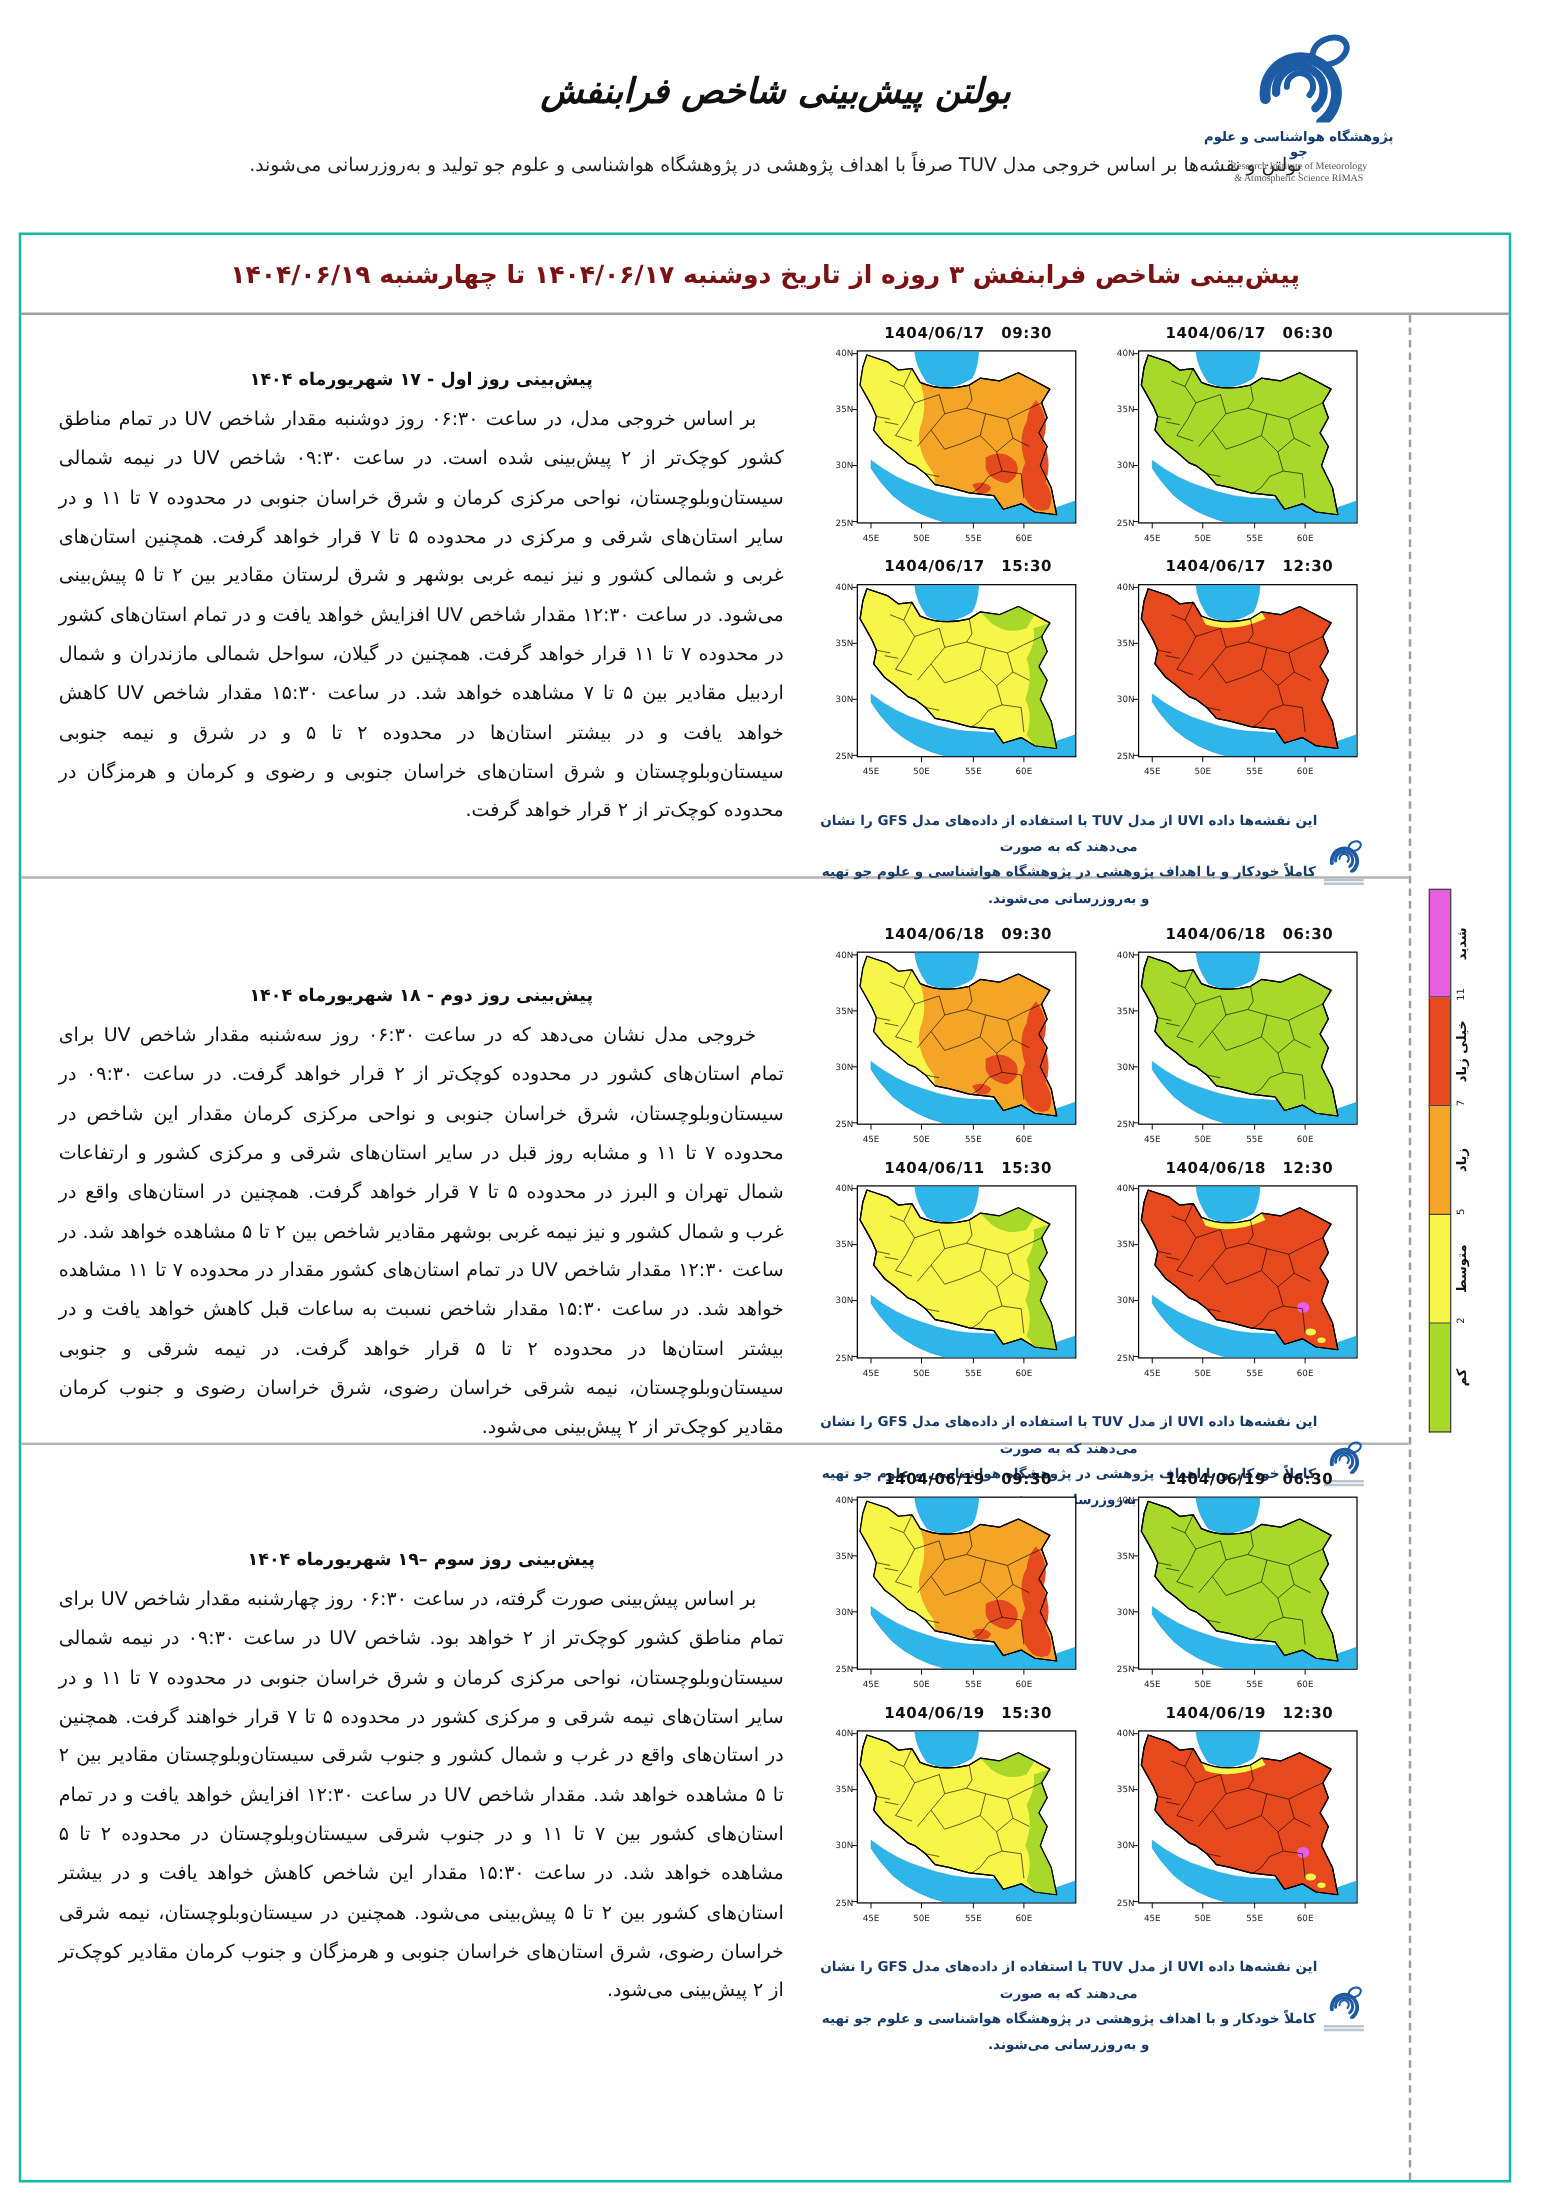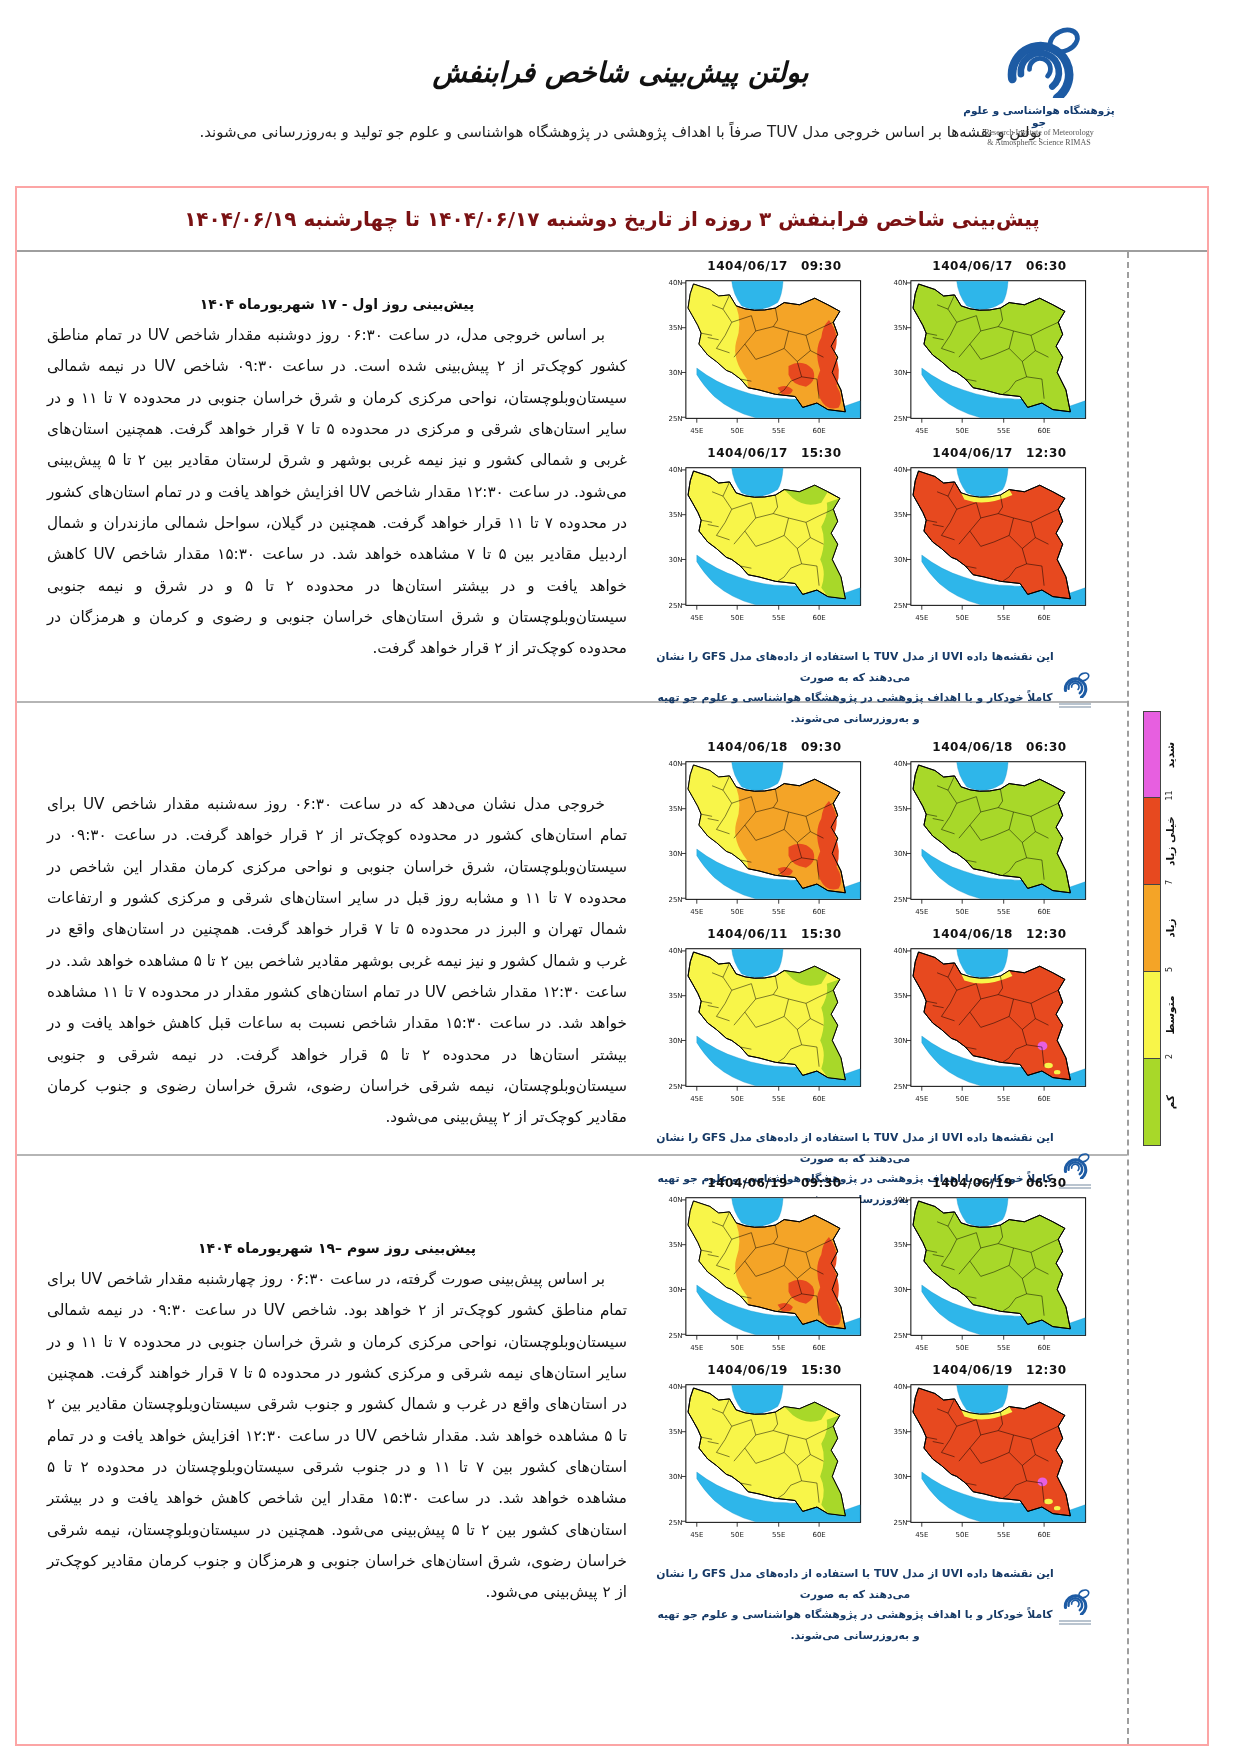--- a/index.html
+++ b/index.html
@@ -9,21 +9,21 @@
   
   .header{position:relative;height:176px;}
   .main-title{margin:0;padding-top:56px;text-align:center;font-size:28px;font-weight:bold;font-style:italic;}
   .subtitle{margin-top:34px;text-align:center;font-size:15px;color:#222;direction:rtl;}
   .org-logo{position:absolute;top:18px;right:122px;width:160px;text-align:center;}
   .org-logo .fa{font-size:10.5px;font-weight:bold;color:#123a6e;margin-top:2px;}
   .org-logo .en{font-size:8px;color:#555;font-family:"Liberation Serif",serif;line-height:1.25;}
 
   
   .main-box{position:absolute;left:15px;top:186px;width:1194px;height:1560px;
-            border:2px solid #fca5a5;box-sizing:border-box;}
+            border:2px solid #14b8a6;box-sizing:border-box;}
   .box-titlebar{height:64px;border-bottom:2px solid #9e9e9e;box-sizing:border-box;
                 display:flex;align-items:center;justify-content:center;}
   .box-titlebar .t{font-size:20px;font-weight:bold;color:#7a1113;direction:rtl;}
 
   .content{display:flex;height:calc(100% - 64px);}
   .sections-col{flex:1 1 auto;min-width:0;}
   .legend-col{flex:0 0 80px;border-left:2px dashed #9e9e9e;box-sizing:border-box;position:relative;}
 
   
   .section{display:flex;box-sizing:border-box;}
@@ -277,20 +277,21 @@
                     <div></div>
                     <div></div>
                   </div>
               </div>
             </div>
           </div>
         </div>
 
         <div class="section sec2 sep">
           <div class="text-col">
+            <h3 class="sec-heading">پیش‌بینی روز دوم - ۱۸ شهریورماه ۱۴۰۴</h3>
             <p class="sec-par">خروجی مدل نشان می‌دهد که در ساعت ۰۶:۳۰ روز سه‌شنبه مقدار شاخص UV برای تمام استان‌های کشور در محدوده کوچک‌تر از ۲ قرار خواهد گرفت. در ساعت ۰۹:۳۰ در سیستان‌وبلوچستان، شرق خراسان جنوبی و نواحی مرکزی کرمان مقدار این شاخص در محدوده ۷ تا ۱۱ و مشابه روز قبل در سایر استان‌های شرقی و مرکزی کشور و ارتفاعات شمال تهران و البرز در محدوده ۵ تا ۷ قرار خواهد گرفت. همچنین در استان‌های واقع در غرب و شمال کشور و نیز نیمه غربی بوشهر مقادیر شاخص بین ۲ تا ۵ مشاهده خواهد شد. در ساعت ۱۲:۳۰ مقدار شاخص UV در تمام استان‌های کشور مقدار در محدوده ۷ تا ۱۱ مشاهده خواهد شد. در ساعت ۱۵:۳۰ مقدار شاخص نسبت به ساعات قبل کاهش خواهد یافت و در بیشتر استان‌ها در محدوده ۲ تا ۵ قرار خواهد گرفت. در نیمه شرقی و جنوبی سیستان‌وبلوچستان، نیمه شرقی خراسان رضوی، شرق خراسان رضوی و جنوب کرمان مقادیر کوچک‌تر از ۲ پیش‌بینی می‌شود.</p>
           </div>
           <div class="maps-col">
             <div class="maps-grid">
                 <div class="map-block">
     <div class="map-title">1404/06/18  09:30</div>
     <svg viewBox="0 0 200 152" width="219" height="166">
 
       <g font-size="6.4" fill="#222" font-family="DejaVu Sans, sans-serif">
         <text x="25" y="12" text-anchor="end">40N</text>

